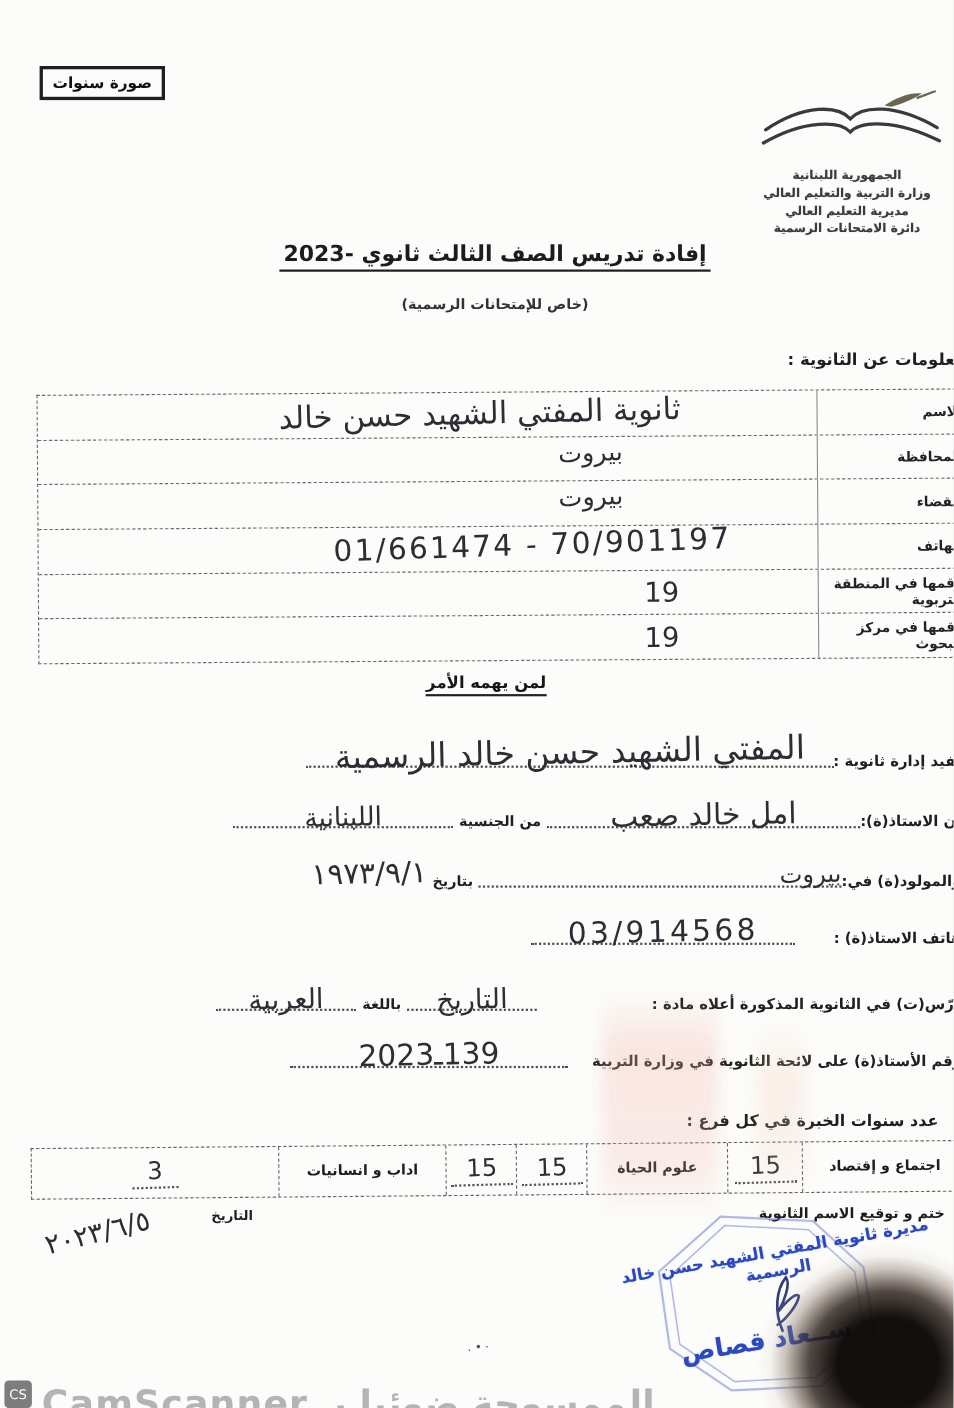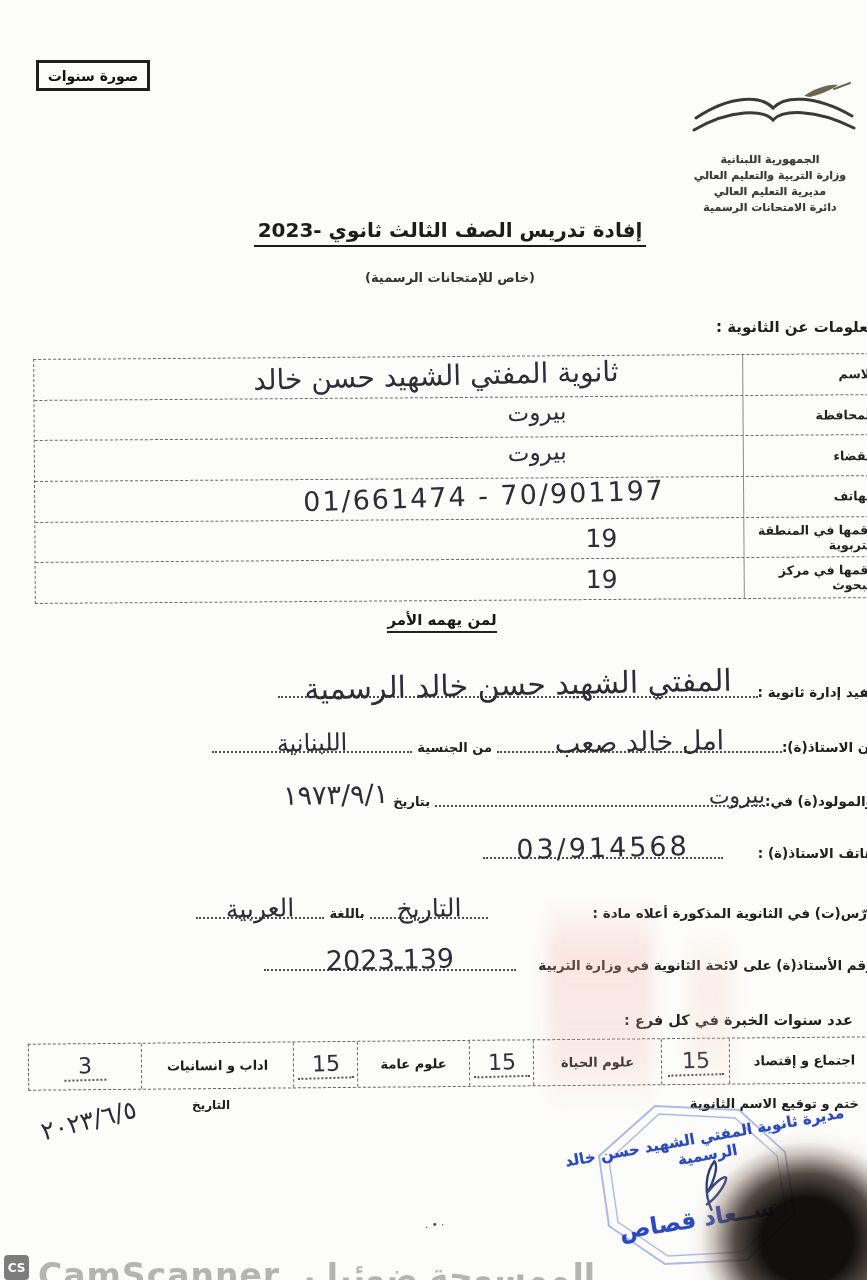--- a/index.html
+++ b/index.html
@@ -78,21 +78,21 @@
     font-size:15px;font-weight:bold;color:#2a49c0;transform:rotate(-10deg);
     text-shadow:0 0 1px rgba(42,73,192,.5);}
   .scribble{position:absolute;left:138px;top:50px;transform:rotate(-6deg);}
   .stamp-name{position:absolute;left:52px;top:98px;width:200px;text-align:center;
     font-size:23px;font-weight:bold;color:#2a49c0;letter-spacing:2px;transform:rotate(-9deg);
     text-shadow:0 0 1px rgba(42,73,192,.45);}
   
   .watermark{position:absolute;left:4px;bottom:-16px;display:flex;direction:ltr;
     align-items:center;gap:9px;}
   .cs-badge{width:25px;height:25px;margin-bottom:16px;background:#7d7d7d;border-radius:4px;
-    color:#fff;font-size:12px;font-weight:bold;display:flex;align-items:center;justify-content:center;
+    color:#fff;font-size:12px;font-weight:normal;display:flex;align-items:center;justify-content:center;
     font-family:"DejaVu Sans",sans-serif;}
   .wm-text{font-size:33px;color:#b4b4b4;font-weight:bold;direction:rtl;letter-spacing:1px;}
 </style>
 </head>
 <body>
 
 <div class="page">
 
   <div class="photo-box">
     <span>صورة سنوات</span>
@@ -220,21 +220,20 @@
   <div class="exp-heading">عدد سنوات الخبرة في كل فرع :</div>
   <div class="exp-table">
     <div class="ecell elabel" style="width:150px;">اجتماع و إقتصاد</div>
     <div class="ecell eval" style="width:68px;">
         <span class="hand ltr">15</span>
       </div>
     <div class="ecell elabel" style="width:128px;">علوم الحياة</div>
     <div class="ecell eval" style="width:64px;">
         <span class="hand ltr">15</span>
       </div>
-    <div class="ecell elabel" style="width:112px;">علوم عامة</div>
     <div class="ecell eval" style="width:64px;">
         <span class="hand ltr">15</span>
       </div>
     <div class="ecell elabel" style="width:152px;">اداب و انسانيات</div>
     <div class="ecell eval" style="flex:1;">
         <span class="hand ltr">3</span>
       </div>
   </div>
 
   <div class="date-label">التاريخ</div>

